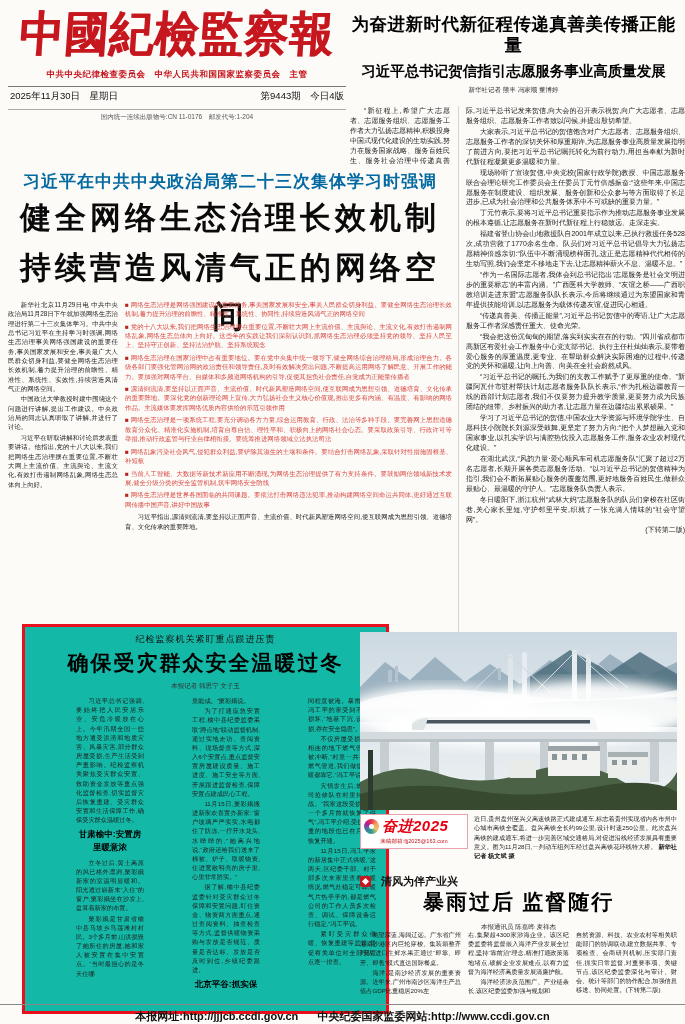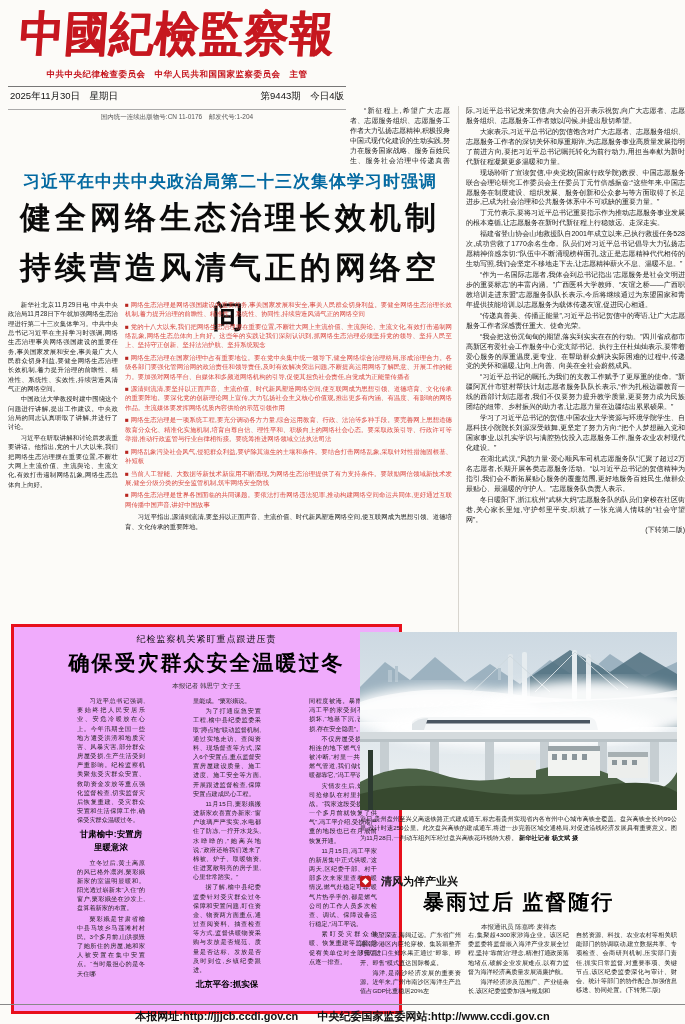--- a/index.html
+++ b/index.html
@@ -36,22 +36,22 @@
   #net-headline{left:8px;top:193px;width:444px;text-align:center;font-size:31px;font-weight:900;
         letter-spacing:4px;line-height:1.6;color:#0a0a0a;}
   #net-body{left:8px;top:300px;width:444px;height:322px;display:flex;gap:7px;}
   #net-lead{width:110px;height:322px;font-size:6.4px;line-height:1.46;}
   #net-bullets{flex:1;height:322px;font-size:6.4px;line-height:1.44;}
   .bullet{color:#d9463f;text-indent:0;margin-bottom:3.5px;text-align:justify;}
   .bullet::before{content:"■ ";color:#b8251f;}
   .post-text{color:#222;margin-top:2px;text-align:justify;}
 
   
-  #flood-box{left:11px;top:624px;width:341px;height:372px;border:3.5px solid #e8101c;
-        background:#f0abfc;padding:6px 22px;}
+  #flood-box{left:22px;top:624px;width:341px;height:372px;border:3.5px solid #e8101c;
+        background:#14b8a6;padding:6px 10px;}
   .flood-kicker{text-align:center;font-size:9px;color:#111;letter-spacing:1px;}
   .flood-title{text-align:center;font-size:21px;font-weight:900;letter-spacing:2px;color:#000;margin-top:3px;}
   .flood-cols{display:flex;gap:7px;margin-top:5px;height:292px;}
   .flood-col{flex:1;font-size:6.2px;line-height:1.48;margin-left:41px;}
   .subhead{font-weight:bold;font-size:8.5px;text-align:center;margin:4px 0;text-indent:0;color:#000;}
 
   
   #photo{left:360px;top:632px;width:317px;height:178px;overflow:hidden;background:#dfe8ec;}
   #caption-row{left:360px;top:814px;width:317px;display:flex;gap:6px;align-items:flex-start;}
   #badge{width:100px;border:1px solid #e8a2ad;padding:2px 3px;background:#fff;}
@@ -88,20 +88,25 @@
     <div class="supervisor">中共中央纪律检查委员会　中华人民共和国国家监察委员会　主管</div>
     <div class="mast-rule"></div>
     <div class="date-row">
       <span>2025年11月30日　星期日</span>
       <span>第9443期　今日4版</span>
     </div>
     <div class="mast-rule2"></div>
     <div class="pubcode">国内统一连续出版物号:CN 11-0176　邮发代号:1-204</div>
   </div>
 
+  <div id="top-article" class="abs">
+    <div class="vol-h1">为奋进新时代新征程传递真善美传播正能量</div>
+    <div class="vol-h2">习近平总书记贺信指引志愿服务事业高质量发展</div>
+    <div class="byline">新华社记者 熊丰 冯家顺 董博婷</div>
+  </div>
   <div id="vol-colA" class="abs col smalltext">
     <p>“新征程上,希望广大志愿者、志愿服务组织、志愿服务工作者大力弘扬志愿精神,积极投身中国式现代化建设的生动实践,努力在服务国家战略、服务百姓民生、服务社会治理中传递真善美、传递正能量,为强国建设、民族复兴伟业贡献志愿服务力量。”</p>
 
   </div>
   <div id="vol-colB" class="abs col smalltext">
     <p style="text-indent:0">际,习近平总书记发来贺信,向大会的召开表示祝贺,向广大志愿者、志愿服务组织、志愿服务工作者致以问候,并提出殷切希望。</p>
     <p>大家表示,习近平总书记的贺信饱含对广大志愿者、志愿服务组织、志愿服务工作者的深切关怀和厚重期许,为志愿服务事业高质量发展指明了前进方向,要把习近平总书记嘱托转化为前行动力,用担当奉献为新时代新征程凝聚更多温暖和力量。</p>
     <p>现场聆听了宣读贺信,中央党校(国家行政学院)教授、中国志愿服务联合会理论研究工作委员会主任委员丁元竹倍感振奋:“这些年来,中国志愿服务在制度建设、组织发展、服务创新和公众参与等方面取得了长足进步,已成为社会治理和公共服务体系中不可或缺的重要力量。”</p>
     <p>丁元竹表示,要将习近平总书记重要指示作为推动志愿服务事业发展的根本遵循,让志愿服务在新时代新征程上行稳致远、走深走实。</p>
     <p>福建省登山协会山地救援队自2001年成立以来,已执行救援任务528次,成功营救了1770余名生命。队员们对习近平总书记倡导大力弘扬志愿精神倍感亲切:“队伍中不断涌现榜样面孔,这正是志愿精神代代相传的生动写照,我们会坚定不移地走下去,让志愿精神薪火不息、温暖不息。”</p>
@@ -226,20 +231,27 @@
           <rect x="252" y="128" width="5" height="5"></rect>
             <rect x="262" y="128" width="5" height="5"></rect>
             <rect x="272" y="128" width="5" height="5"></rect>
         </g>
       </g>
       <rect x="8" y="118" width="5" height="60" fill="#2c3a30"></rect>
     </svg>
   </div>
 
   <div id="caption-row" class="abs">
+    <div id="badge">
+      <div class="badge-top">
+        <div class="pinwheel"></div>
+        <div class="badge-title">奋进2025</div>
+      </div>
+      <div class="badge-sub">来稿邮箱:fjj2025@163.com</div>
+    </div>
     <div id="caption-text">
       <span>近日,贵州盘州至兴义高速铁路正式建成通车,标志着贵州实现省内各市州中心城市高铁全覆盖。盘兴高铁全长约99公里,设计时速250公里。此次盘兴高铁的建成通车,将进一步完善区域交通格局,对促进沿线经济发展具有重要意义。图为11月28日,一列动车组列车经过盘兴高铁花环线特大桥。</span>
       <b>新华社记者 杨文斌 摄</b>
     </div>
   </div>
 
   <div id="qf-row" class="abs">
     <div class="seal"></div>
     <div class="qf-label serif">清风为伴产业兴</div>
   </div>

